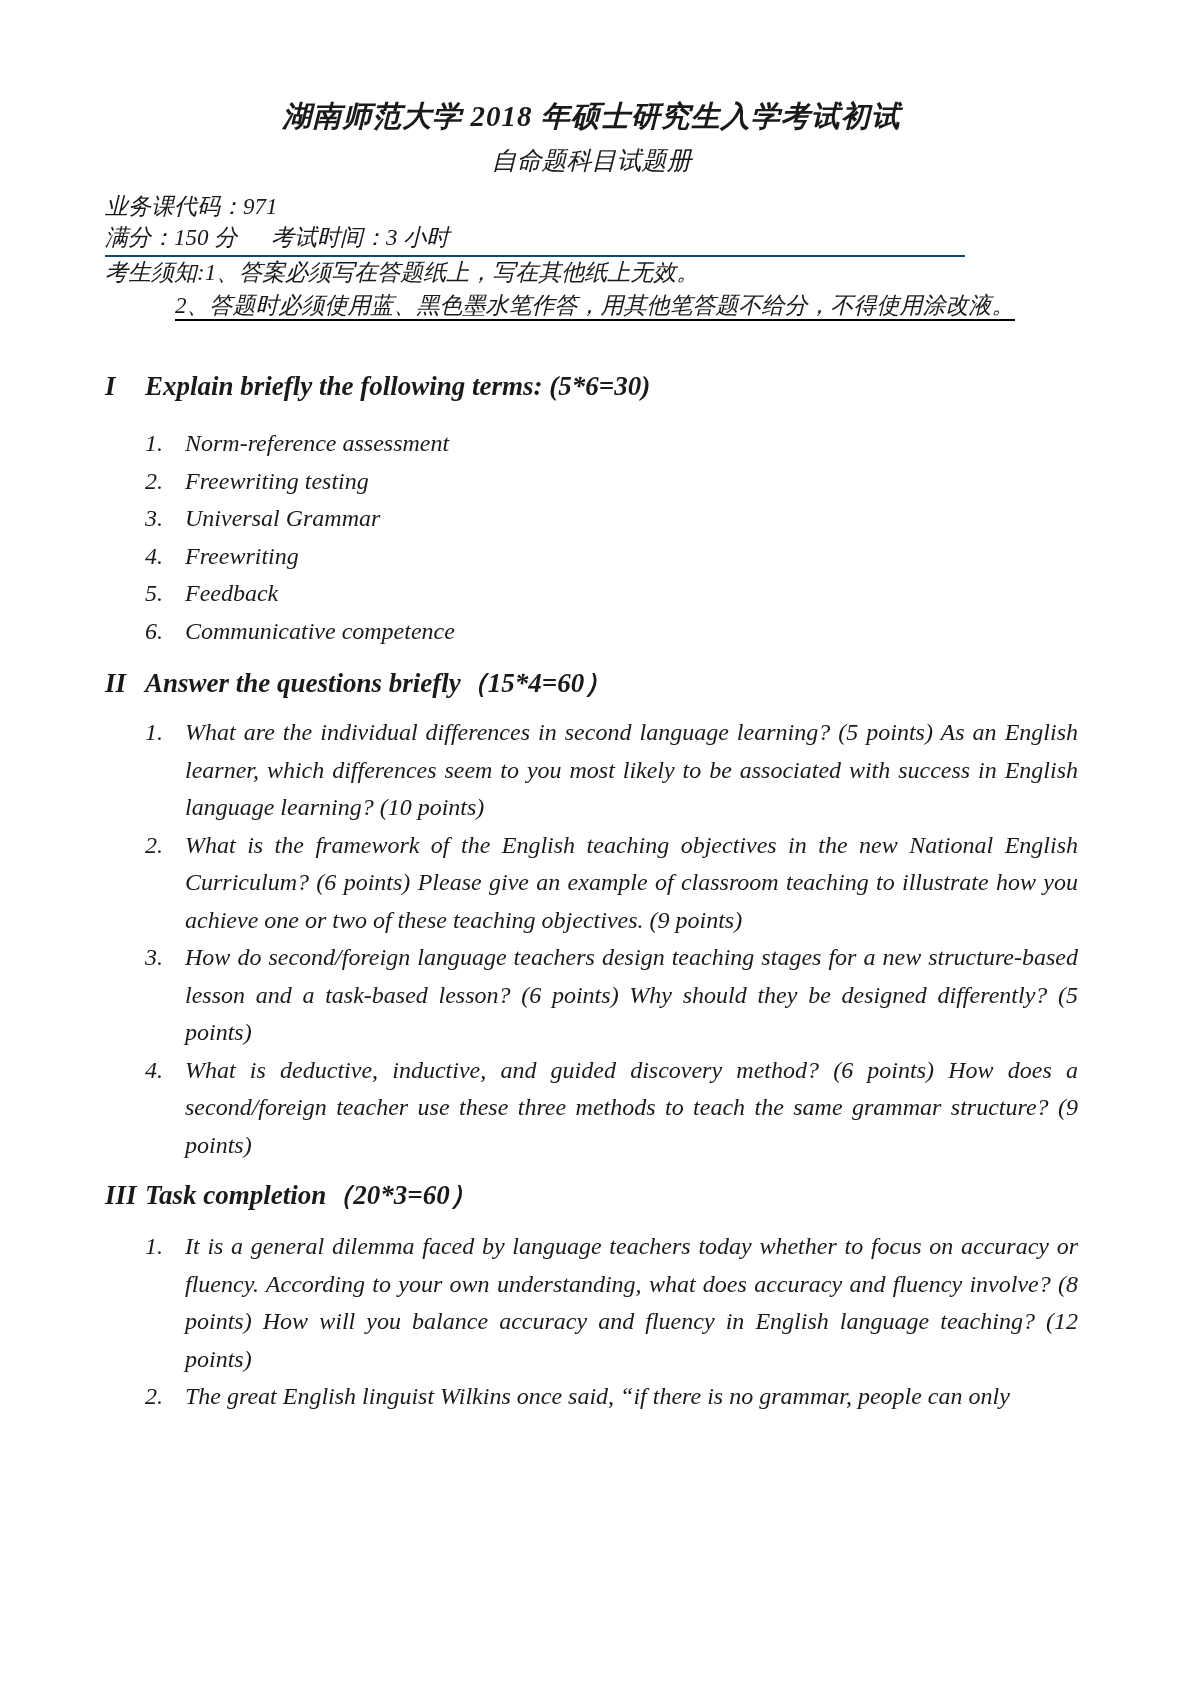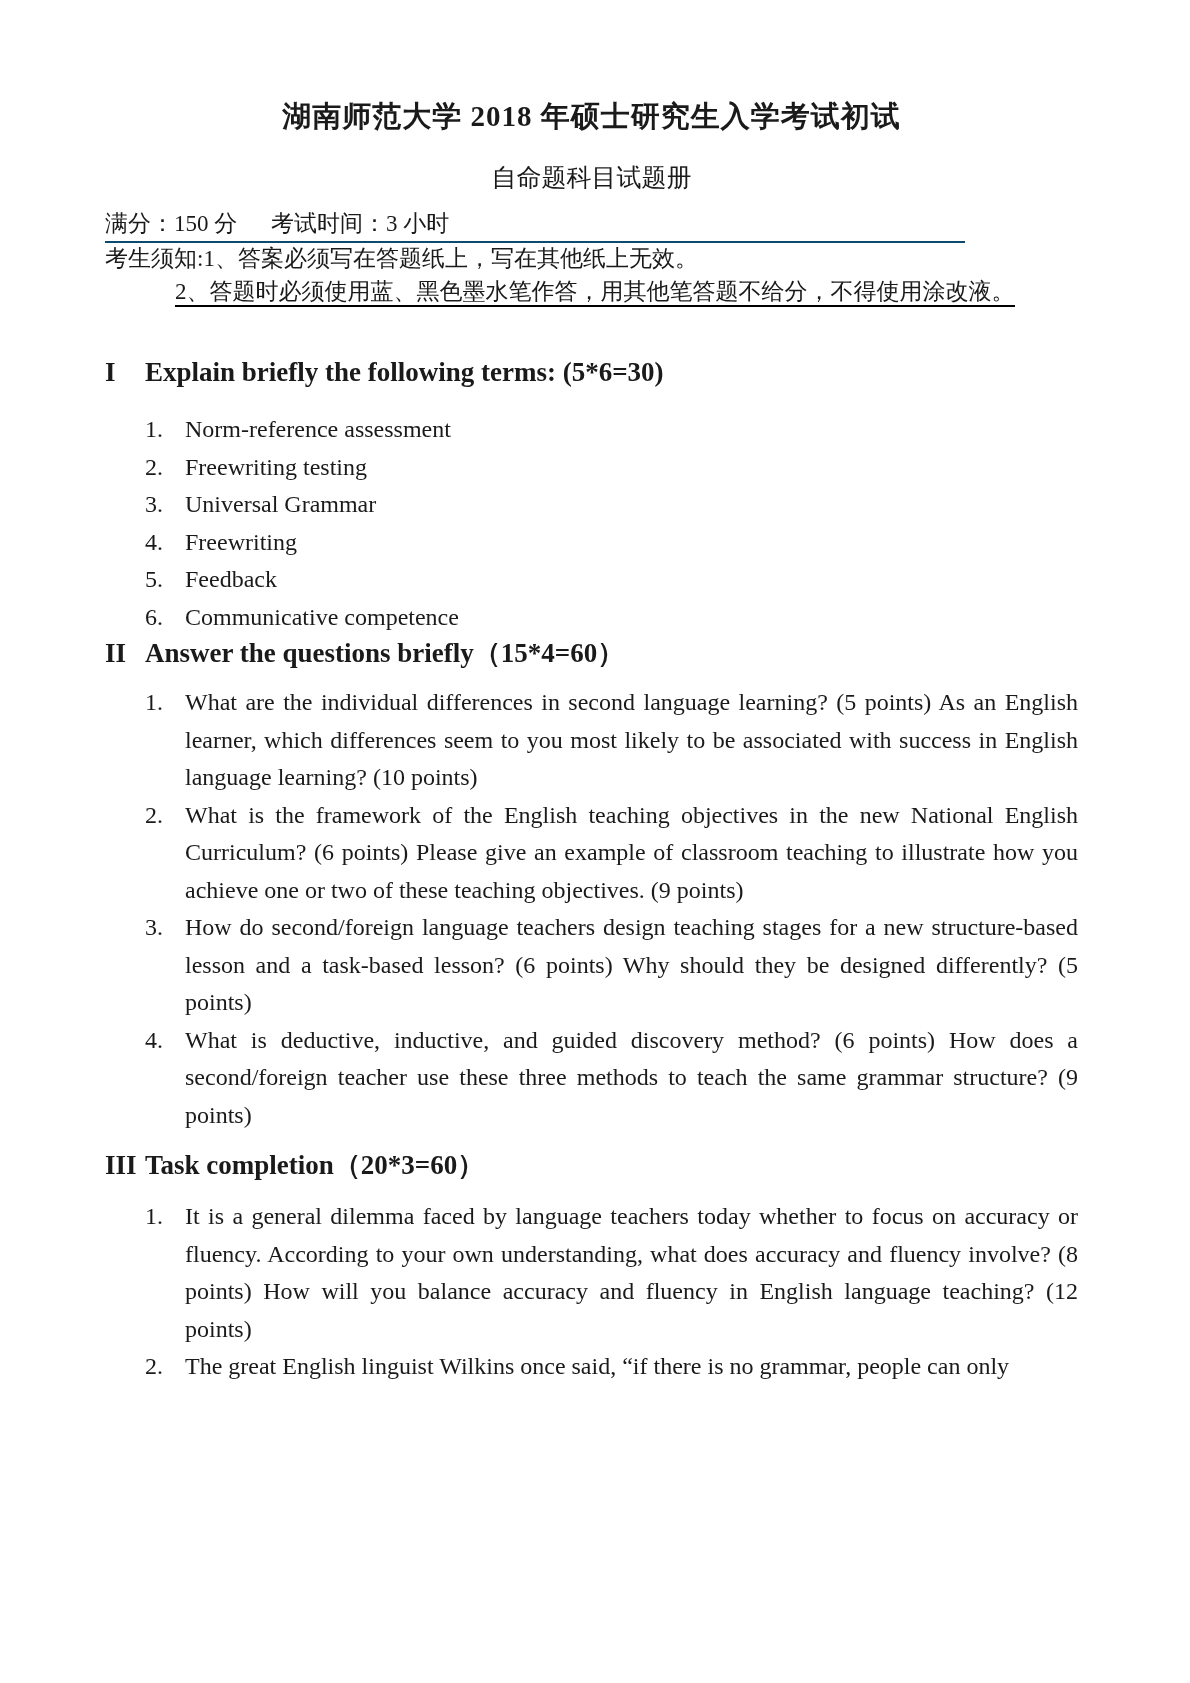--- a/index.html
+++ b/index.html
@@ -3,54 +3,55 @@
 <meta charset="utf-8">
 <style>
   * { margin:0; padding:0; box-sizing:border-box; }
   html, body { background:#ffffff; }
   body {
     width:1190px; height:1683px;
     color:#1a1a1a;
     font-family:"Liberation Serif","DejaVu Serif",serif;
     overflow:hidden;
   }
-  .page { padding:97px 112px 40px 105px; }
+  .page { padding:97px 112px 40px 105px;font-style:italic; }
 
   .title { font-size:29px; font-weight:700; text-align:center; letter-spacing:1px; }
-  .subtitle { font-size:25px; font-weight:400; text-align:center; margin-top:24px; }
+  .subtitle { font-size:25px; font-weight:400; text-align:center; margin-top:7px; }
 
   .info { margin-top:14px; font-size:23px; }
   .info-line { line-height:31px; }
   .score-line { border-bottom:2px solid #0c4a6e; width:860px; padding-bottom:2px; }
   .time-part { margin-left:28px; }
   .notice2-wrap { padding-left:70px; margin-top:2px; }
   .notice2 { border-bottom:2px solid #000; padding-bottom:1px; display:inline; }
 
   .sec-heading { font-size:27px; font-weight:700; line-height:34px; display:flex; }
   .sec-num { width:40px; flex:none; }
   .sec-title { flex:1; }
   .sec-heading.sec1 { margin:48px 0 22px; }
-  .sec-heading.sec2 { margin:0 0 14px; }
+  .sec-heading.sec2 { margin:16px 0 14px; }
   .sec-heading.sec3 { margin:14px 0 16px; }
 
   .qlist { font-size:24px; }
   .qitem { position:relative; padding-left:80px; line-height:37.5px; }
   .qnum { position:absolute; left:40px; top:0; }
   .qtext { text-align:justify; }
   .qlist.terms .qtext { text-align:left; }
 </style>
 </head>
 <body>
 
 <div class="page">
 
   <h1 class="title">湖南师范大学 2018 年硕士研究生入学考试初试</h1>
   <h2 class="subtitle">自命题科目试题册</h2>
 
   <div class="info">
+    <div class="info-line">业务课代码：971</div>
     <div class="info-line score-line">
       <span>满分：150 分</span>
       <span class="time-part">考试时间：3 小时</span>
     </div>
     <div class="info-line">考生须知:1、答案必须写在答题纸上，写在其他纸上无效。</div>
     <div class="info-line notice2-wrap">
       <span class="notice2">2、答题时必须使用蓝、黑色墨水笔作答，用其他笔答题不给分，不得使用涂改液。</span>
     </div>
   </div>
 

